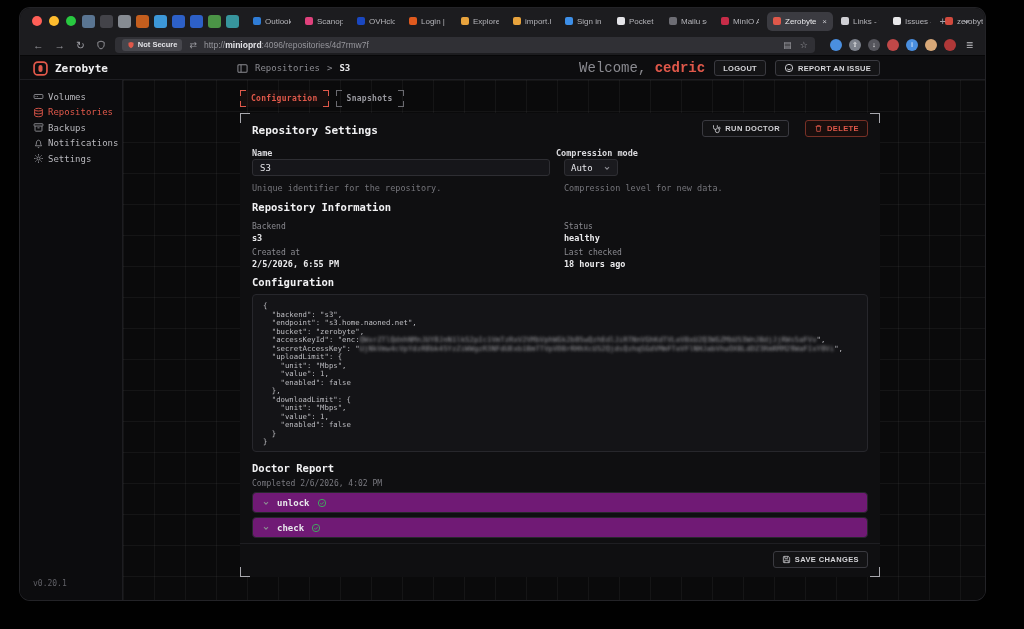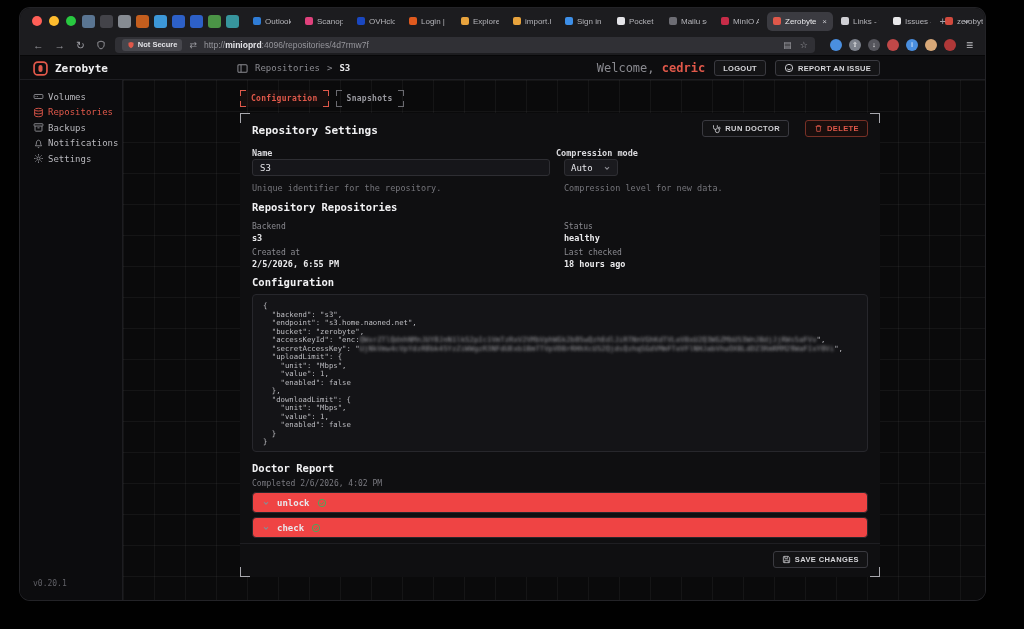--- a/index.html
+++ b/index.html
@@ -36,21 +36,21 @@
   .menug{color:#c2c2c7;font-size:12px;margin:0 12px 0 10px;}
 
   
   .app{position:absolute;top:48px;left:0;right:0;bottom:0;background:#0a0a0b;font-family:"DejaVu Sans Mono",monospace;}
   .apphdr{position:absolute;top:0;left:0;right:0;height:24px;background:#0d0d0f;border-bottom:1px solid #1e1e22;}
   .brand{position:absolute;left:13px;top:0;height:24px;display:flex;align-items:center;gap:7px;}
   .brand .bname{font-size:11px;font-weight:bold;color:#efeff1;}
   .crumbs{position:absolute;left:217px;top:0;height:24px;display:flex;align-items:center;gap:7px;font-size:9px;color:#8a8a90;}
   .crumbs .cur{color:#eaeaec;font-weight:bold;}
   .hdrright{position:absolute;right:105px;top:0;height:24px;display:flex;align-items:center;gap:9px;}
-  .welcome{font-size:12px;color:#8a8a90;}
+  .welcome{font-size:14px;color:#8a8a90;font-family:Liberation Mono, monospace;}
   .welcome b{color:#e0584a;font-weight:bold;}
   .hbtn{height:16px;display:flex;align-items:center;gap:4px;border:1px solid #3a3a40;border-radius:3px;background:#141416;color:#d8d8dc;font-size:7.5px;font-weight:bold;padding:0 8px;letter-spacing:.3px;}
 
   .sidebar{position:absolute;top:24px;left:0;width:103px;bottom:0;background:#0c0c0e;border-right:1px solid #1d1d21;}
   .snav{padding-top:9px;}
   .sitem{display:flex;align-items:center;gap:4px;height:15.5px;padding-left:13px;font-size:9px;color:#b8b8bd;}
   .sitem svg{flex:0 0 auto;color:#8f8f95;}
   .sitem.active{color:#e0584a;}
   .sitem.active svg{color:#e0584a;}
   .version{position:absolute;left:13px;bottom:12px;font-size:8px;color:#606066;}
@@ -86,21 +86,21 @@
 
   .stitle{position:absolute;left:12px;font-size:10.5px;font-weight:bold;color:#f1f1f3;}
   .ilabel{position:absolute;font-size:8px;color:#8a8a90;}
   .ivalue{position:absolute;font-size:8.5px;font-weight:bold;color:#eaeaec;}
 
   .code{position:absolute;left:12px;top:181px;width:616px;height:158px;background:#141417;border:1px solid #27272c;border-radius:4px;padding:7px 10px;overflow:hidden;}
   .code pre{font-family:"DejaVu Sans Mono",monospace;font-size:7.3px;line-height:8.5px;color:#bdbdc2;white-space:pre;}
   .redacted{color:transparent;text-shadow:0 0 3px rgba(195,195,200,.85);}
 
   .completed{position:absolute;left:12px;top:366px;font-size:8px;color:#7a7a80;}
-  .drow{position:absolute;left:12px;width:616px;height:21px;background:#ef4444;border:1px solid #27272c;border-radius:4px;display:flex;align-items:center;gap:7px;padding:0 9px;}
+  .drow{position:absolute;left:12px;width:616px;height:21px;background:#701a75;border:1px solid #27272c;border-radius:4px;display:flex;align-items:center;gap:7px;padding:0 9px;}
   .drow .dlabel{font-size:9px;font-weight:bold;color:#e8e8ec;}
   .drow svg.chev{color:#8a8a90;}
   .divider{position:absolute;left:0;right:0;top:430px;border-top:1px solid #1e1e22;}
   .save{position:absolute;right:12px;top:438px;}
 </style>
 </head>
 <body>
 
 <div class="stage">
 <div class="window">
@@ -346,21 +346,21 @@
 
         <div class="flabel" style="left:316px;top:35px;">Compression mode</div>
         <div class="select">
           <span>Auto</span>
           <svg width="8" height="8" viewBox="0 0 12 12" fill="none" stroke="currentColor" stroke-width="1.6">
                 <path d="M3 4.8L6 7.8l3-3"></path>
               </svg>
         </div>
         <div class="helper" style="left:324px;top:70px;">Compression level for new data.</div>
 
-        <div class="stitle" style="top:88px;">Repository Repositories</div>
+        <div class="stitle" style="top:88px;">Repository Information</div>
         <div class="ilabel" style="left:12px;top:109px;">Backend</div>
         <div class="ivalue" style="left:12px;top:120px;">s3</div>
         <div class="ilabel" style="left:324px;top:109px;">Status</div>
         <div class="ivalue" style="left:324px;top:120px;">healthy</div>
         <div class="ilabel" style="left:12px;top:135px;">Created at</div>
         <div class="ivalue" style="left:12px;top:146px;">2/5/2026, 6:55 PM</div>
         <div class="ilabel" style="left:324px;top:135px;">Last checked</div>
         <div class="ivalue" style="left:324px;top:146px;">18 hours ago</div>
 
         <div class="stitle" style="top:163px;">Configuration</div>

